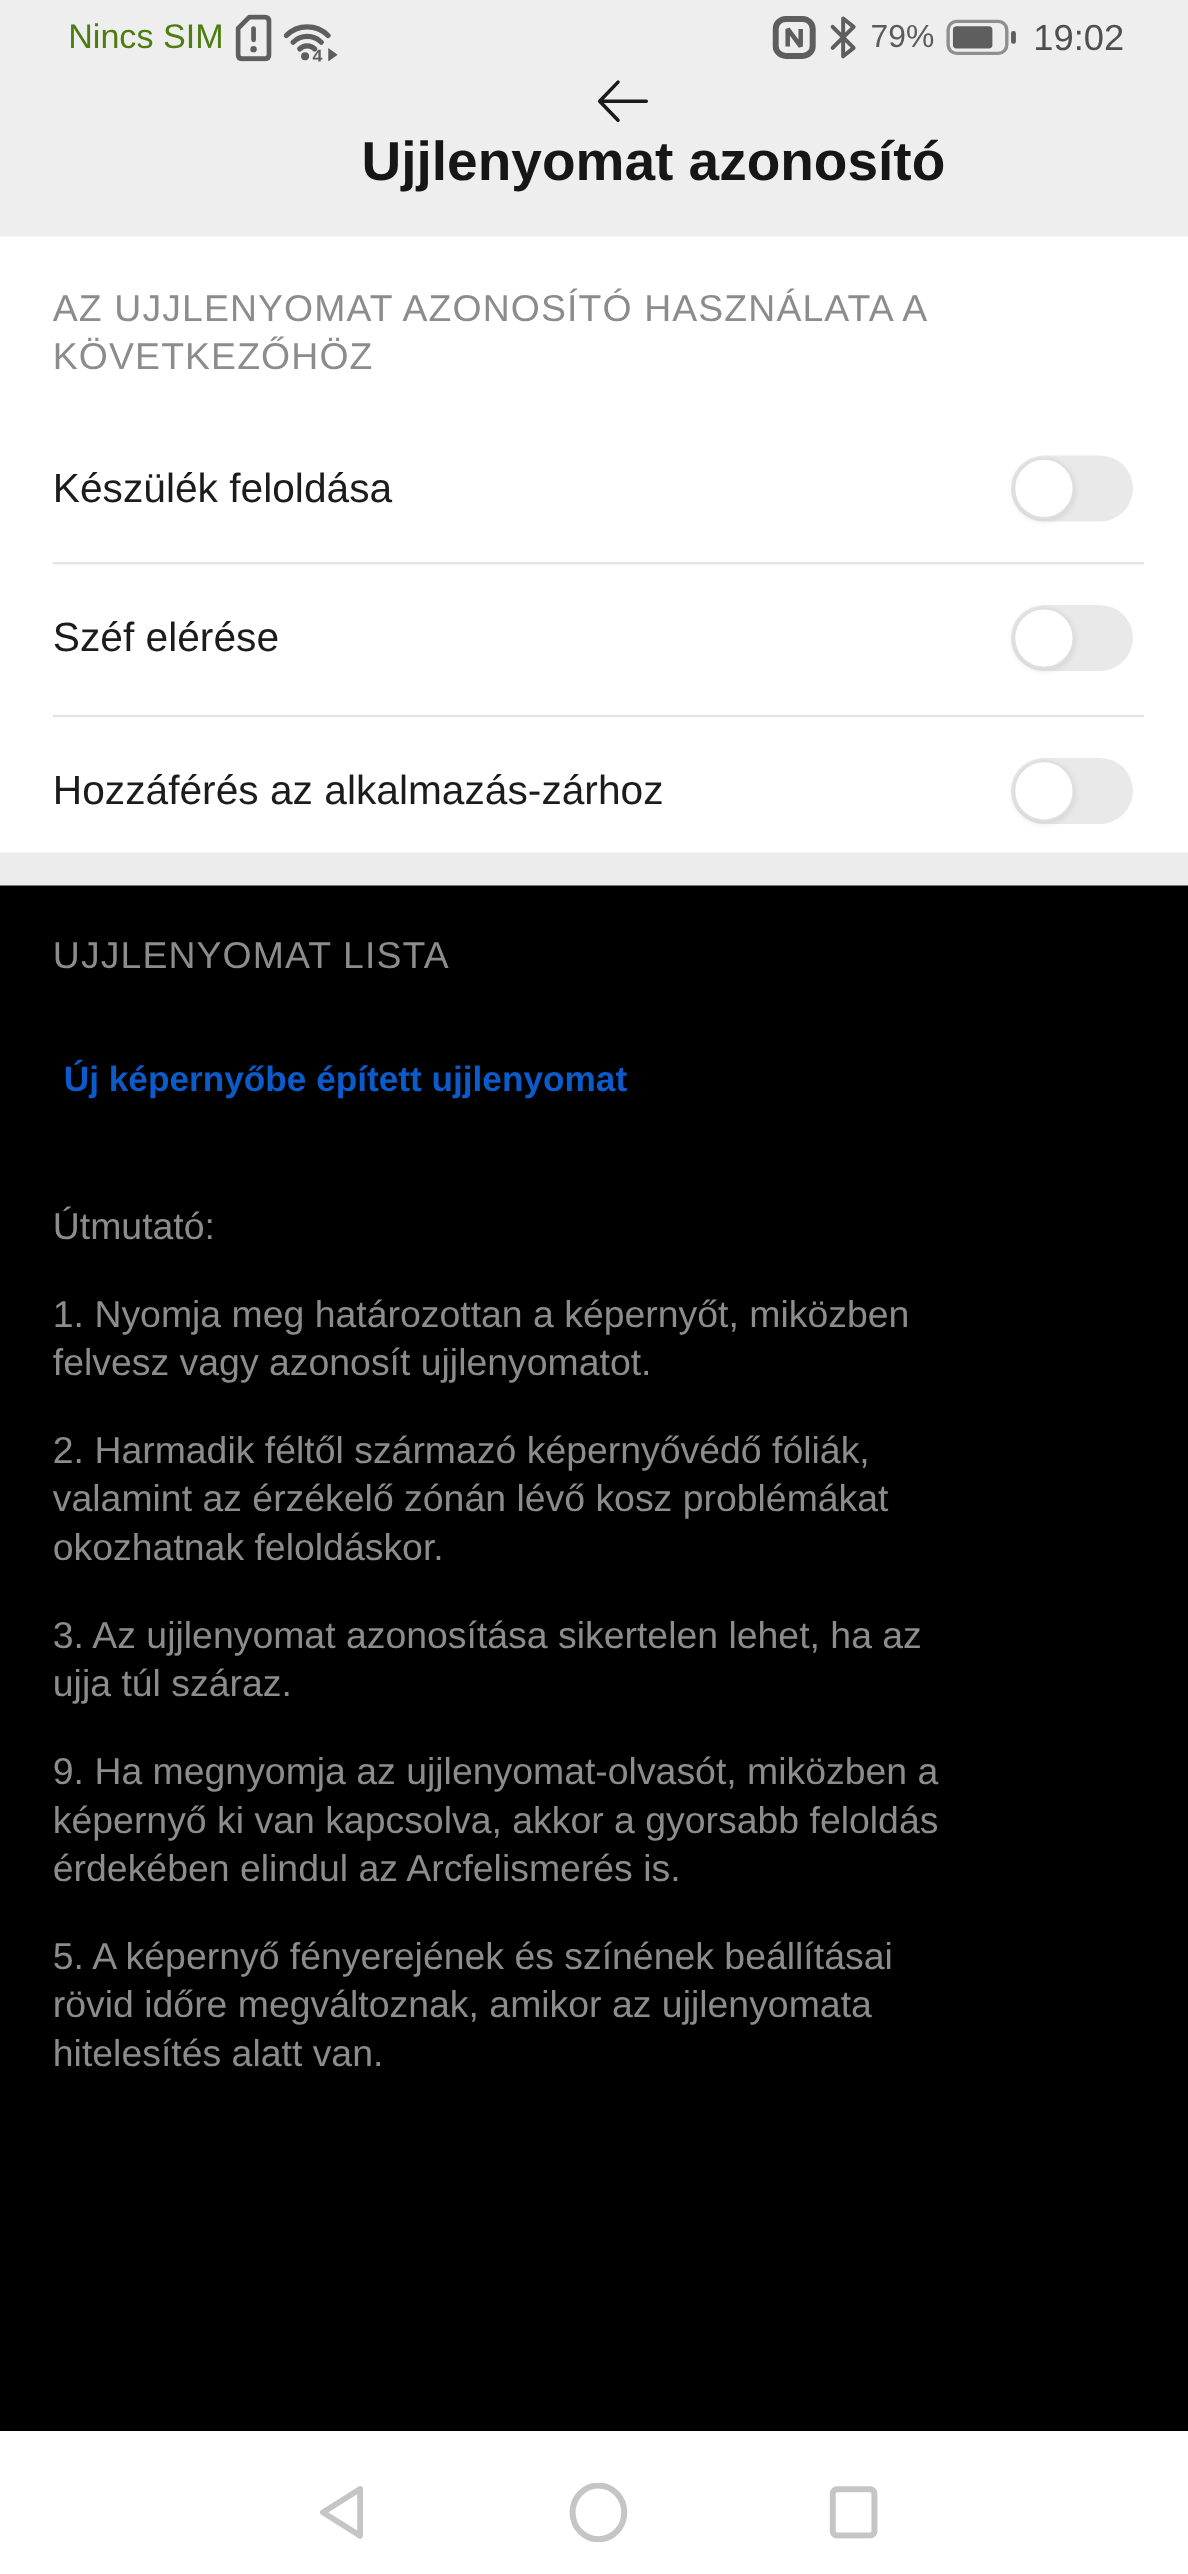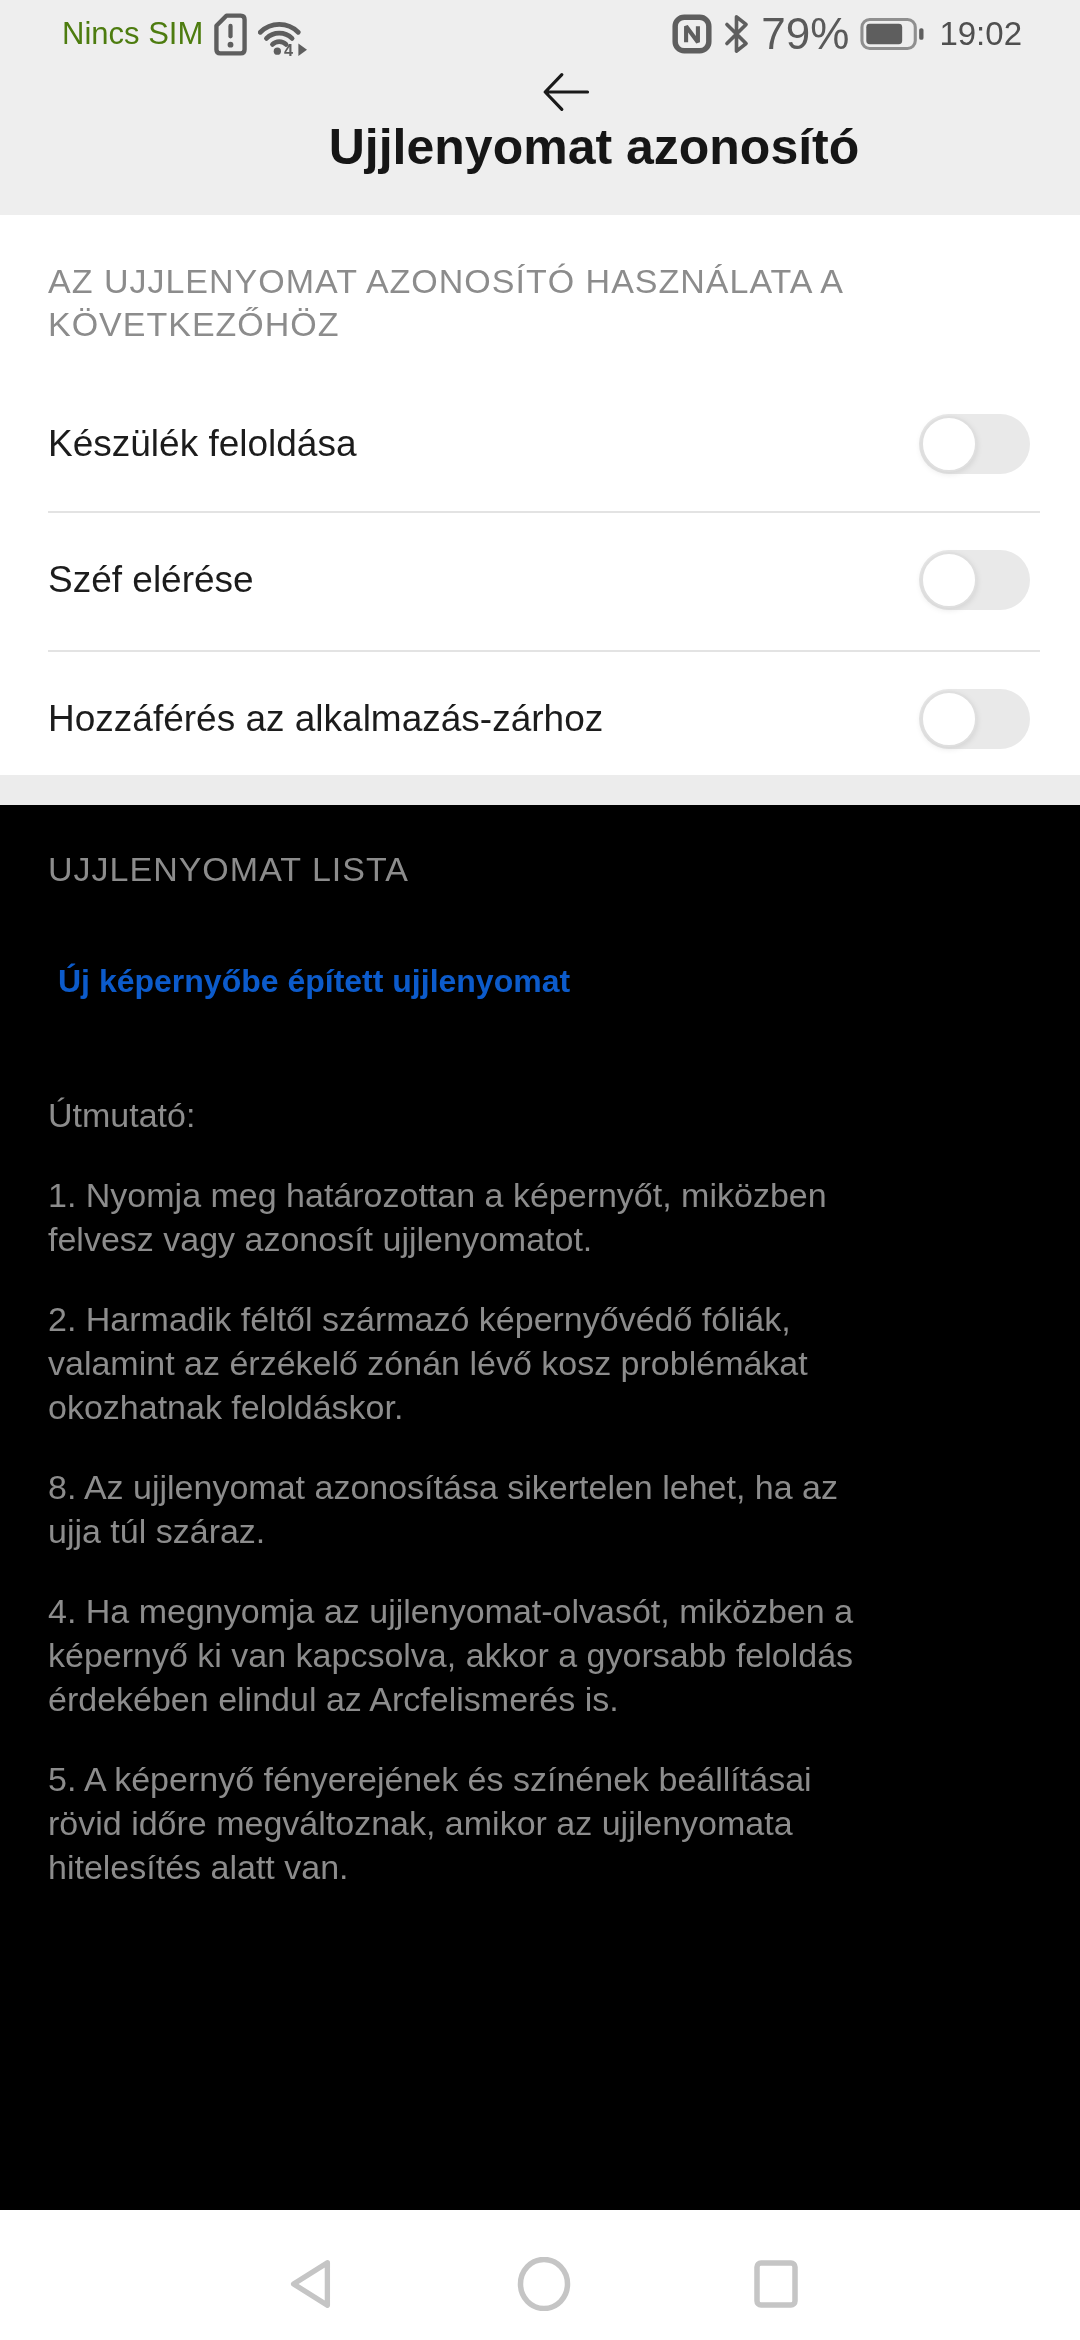--- a/index.html
+++ b/index.html
@@ -10,21 +10,21 @@
   }
   
   .top-chrome{position:absolute;top:0;left:0;right:0;height:215px;background:#eeeeee;}
   .status-bar{
     position:absolute;top:0;left:0;right:0;height:58px;
     display:flex;justify-content:space-between;align-items:center;
     padding:10px 58px 0 62px;box-sizing:border-box;
   }
   .sb-group{display:flex;align-items:center;gap:11px;}
   .carrier{font-size:31px;color:#4d7c0f;}
-  .pct{font-size:44px;color:#5a5a5a;text-align:center;}
+  .pct{font-size:29px;color:#5a5a5a;text-align:center;}
   .time{font-size:33px;color:#4f4f4f;margin-left:4px;}
   .header{
     position:absolute;top:58px;left:0;right:0;height:157px;
     display:flex;align-items:center;padding:8px 0 0 52px;box-sizing:border-box;flex-direction:column;
   }
   .back-btn{flex:0 0 auto;width:50px;height:52px;cursor:pointer;}
   .page-title{
     margin:0 0 0 56px;font-size:50px;font-weight:700;color:#161616;letter-spacing:0;
   }
   
@@ -170,23 +170,23 @@
     <div class="section-title">UJJLENYOMAT LISTA</div>
     <a class="add-link">Új képernyőbe épített ujjlenyomat</a>
 
     <div class="guide">
       <p>Útmutató:</p>
       <p>1. Nyomja meg határozottan a képernyőt, miközben
 felvesz vagy azonosít ujjlenyomatot.</p>
       <p>2. Harmadik féltől származó képernyővédő fóliák,
 valamint az érzékelő zónán lévő kosz problémákat
 okozhatnak feloldáskor.</p>
-      <p>8. Az ujjlenyomat azonosítása sikertelen lehet, ha az
+      <p>3. Az ujjlenyomat azonosítása sikertelen lehet, ha az
 ujja túl száraz.</p>
-      <p>4. Ha megnyomja az ujjlenyomat-olvasót, miközben a
+      <p>9. Ha megnyomja az ujjlenyomat-olvasót, miközben a
 képernyő ki van kapcsolva, akkor a gyorsabb feloldás
 érdekében elindul az Arcfelismerés is.</p>
       <p>5. A képernyő fényerejének és színének beállításai
 rövid időre megváltoznak, amikor az ujjlenyomata
 hitelesítés alatt van.</p>
     </div>
   </section>
 
   <nav class="nav-bar">
     <span class="nav-icon nav-back">

